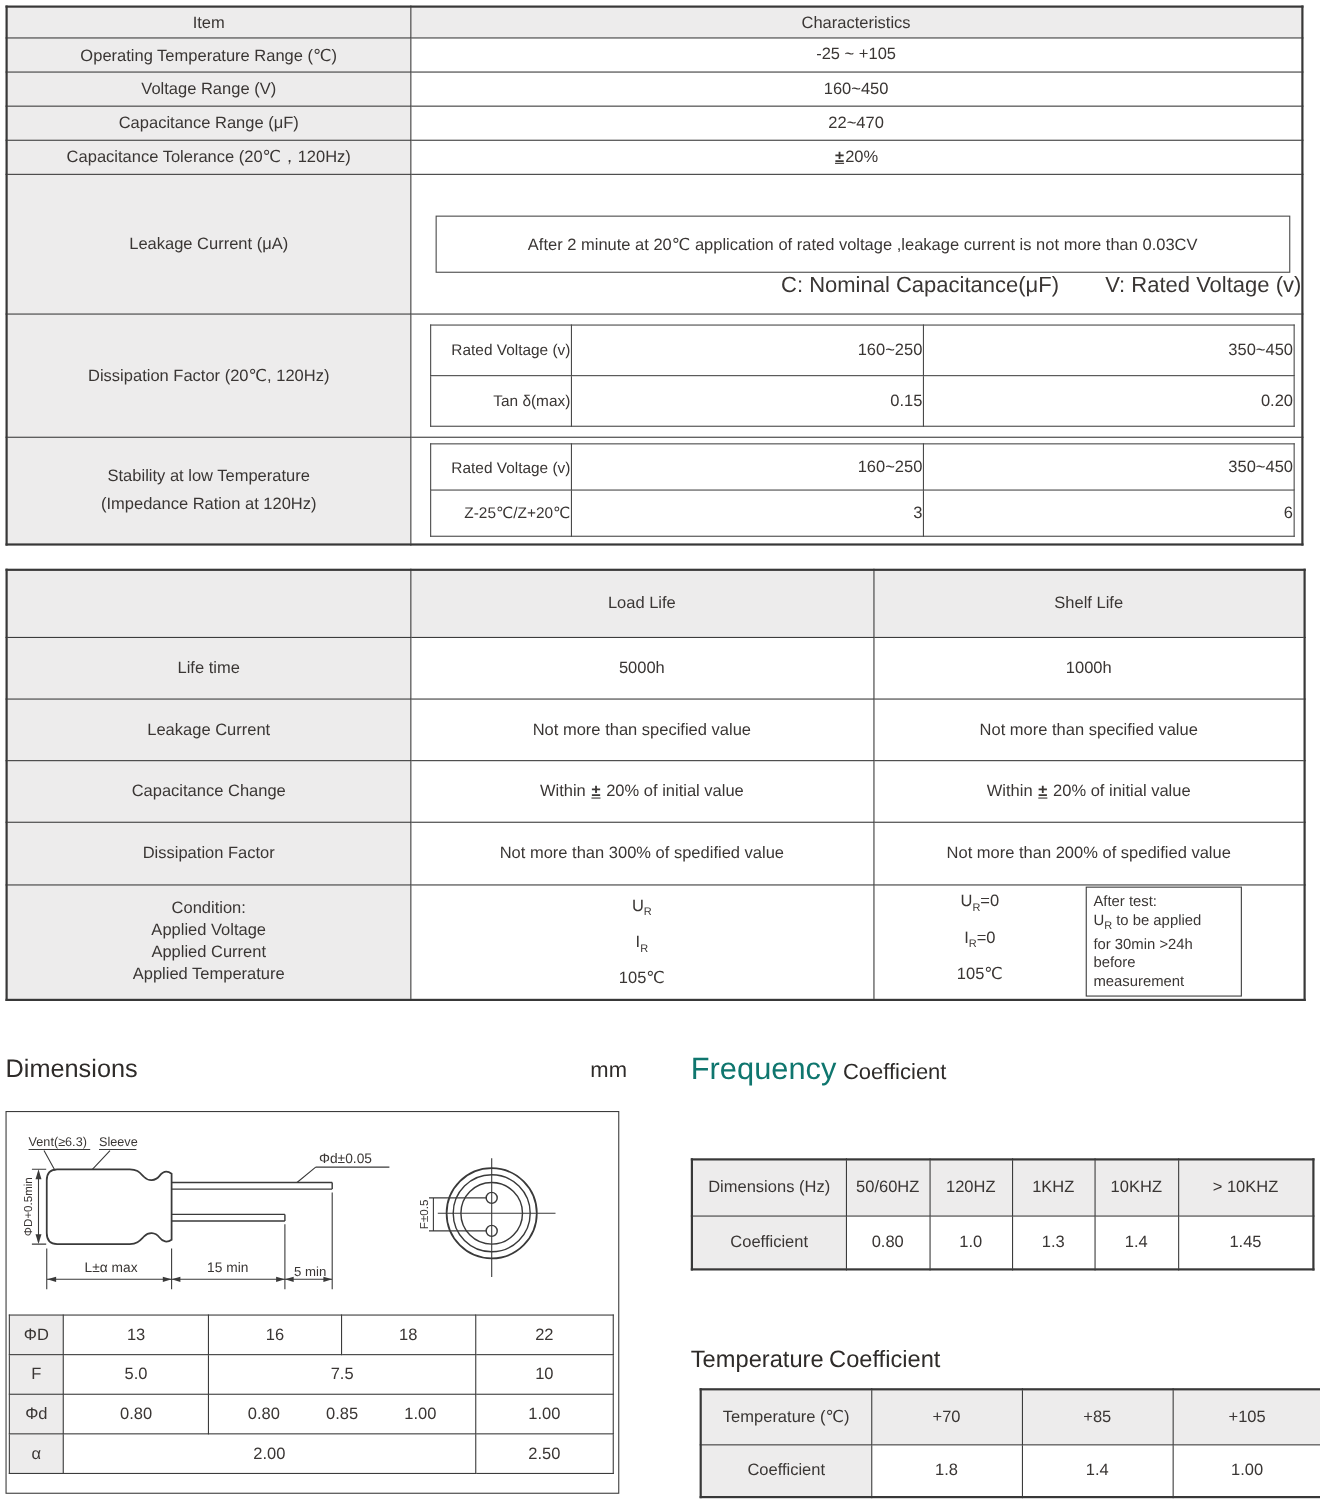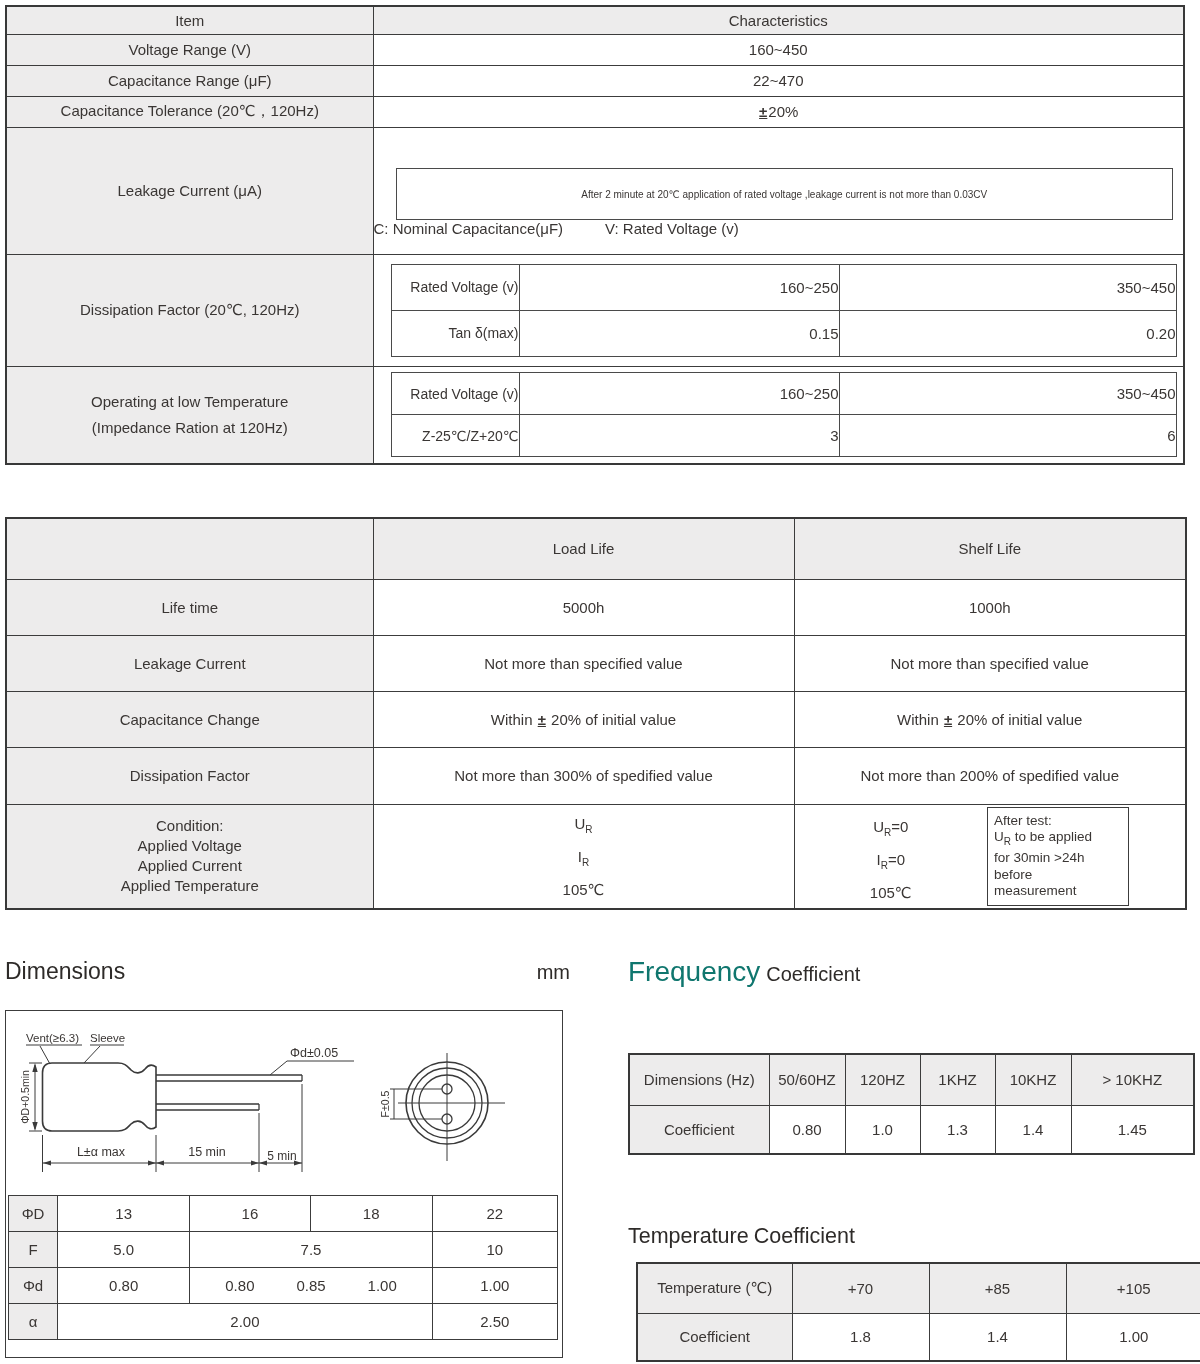--- a/index.html
+++ b/index.html
@@ -11,36 +11,36 @@
   table.grid { border-collapse:collapse; table-layout:fixed; position:absolute; background:#fff; }
   table.grid td { border:1.5px solid #3c3c3c; text-align:center; vertical-align:middle; font-size:15px; color:#3a3634; padding:0; }
   table.grid { border:2px solid #383838; }
   td.gray { background:#edecec; }
 
   
   .t1 { left:5px; top:5px; width:1180px; }
   .t1 .rh { height:28px; }
   .t1 .rs { height:31px; }
   .leak-cell { vertical-align:top; }
-  .leak-box { border:1.5px solid #4a4a4a; margin:24px 10px 0 22px; height:52px; display:flex; align-items:center; justify-content:center; font-size:10px; }
-  .leak-note { font-size:15px; text-align:left; }
+  .leak-box { border:1.5px solid #4a4a4a; margin:24px 10px 0 22px; height:52px; display:flex; align-items:center; justify-content:center; font-size:15px; }
+  .leak-note { font-size:20px; text-align:right; }
   .leak-note .gap { margin-left:42px; }
   .inner-wrap { padding-left:17px; padding-right:10px; }
   table.inner { border-collapse:collapse; table-layout:fixed; width:785px; border:1.5px solid #4a4a4a; }
   table.inner td { border:1px solid #4a4a4a; background:#fff; text-align:right; font-size:15px; }
   table.inner td.small { font-size:14px; }
   .pm { font-weight:bold; text-decoration:underline; padding:0 1px; }
   .two-line { line-height:26px; }
 
   
   .t2 { left:5px; top:517px; width:1180px; }
   .cond-label { line-height:20px; font-size:15px; }
   .stack { line-height:27px; font-size:15px; }
   sub { font-size:10px; }
-  .shelf-flex { display:flex; align-items:flex-end; height:100%; }
+  .shelf-flex { display:flex; align-items:flex-start; height:100%; }
   .shelf-flex .stack { flex:1; }
   .after-box { width:142px; margin-right:56px; border:1.5px solid #3c3c3c; text-align:left; font-size:13.5px; line-height:16.5px; padding:5px 6px; background:#fff; }
 
   
   .dim-head { position:absolute; left:5px; top:958px; width:565px; display:flex; justify-content:space-between; align-items:baseline; }
   .dim-title { font-size:23px; color:#2e2b29; }
   .dim-mm { font-size:20px; color:#2e2b29; }
   .draw-box { position:absolute; left:5px; top:1010px; width:558px; height:348px; border:1.5px solid #3c3c3c; background:#fff; }
   .draw-box svg { position:absolute; left:0; top:0; }
   table.dimt { border-collapse:collapse; table-layout:fixed; position:absolute; left:2px; top:184px; width:550px; border:1.5px solid #3c3c3c; background:#fff; }
@@ -70,20 +70,24 @@
 
   <table class="grid t1">
     <colgroup>
         <col style="width:367px">
         <col>
       </colgroup>
     <tbody>
         <tr class="rh">
       <td class="gray">Item</td>
       <td class="gray">Characteristics</td>
+    </tr>
+    <tr class="rs">
+      <td class="gray">Operating Temperature Range (℃)</td>
+      <td>-25 ~ +105</td>
     </tr>
     <tr class="rs">
       <td class="gray">Voltage Range (V)</td>
       <td>160~450</td>
     </tr>
     <tr class="rs">
       <td class="gray">Capacitance Range (μF)</td>
       <td>22~470</td>
     </tr>
     <tr class="rs">
@@ -120,21 +124,21 @@
               <td>0.15</td>
               <td>0.20</td>
             </tr>
           </tbody>
               </table>
         </div>
       </td>
     </tr>
     <tr style="height:98px">
       <td class="gray two-line">
-        <div>Operating at low Temperature</div>
+        <div>Stability at low Temperature</div>
         <div>(Impedance Ration at 120Hz)</div>
       </td>
       <td>
         <div class="inner-wrap">
           <table class="inner">
             <colgroup>
                   <col style="width:128px">
                   <col style="width:320px">
                   <col style="width:337px">
                 </colgroup>

